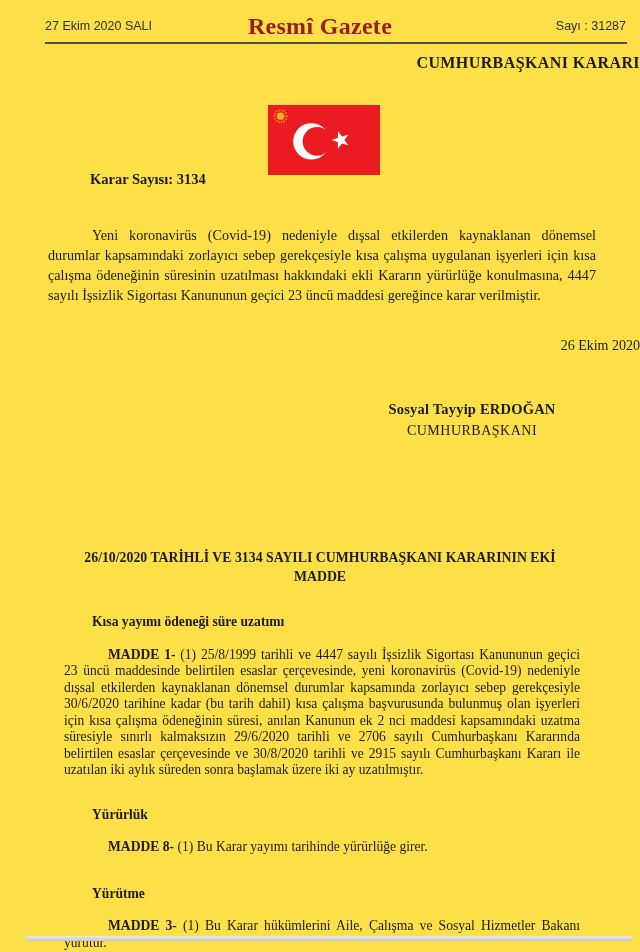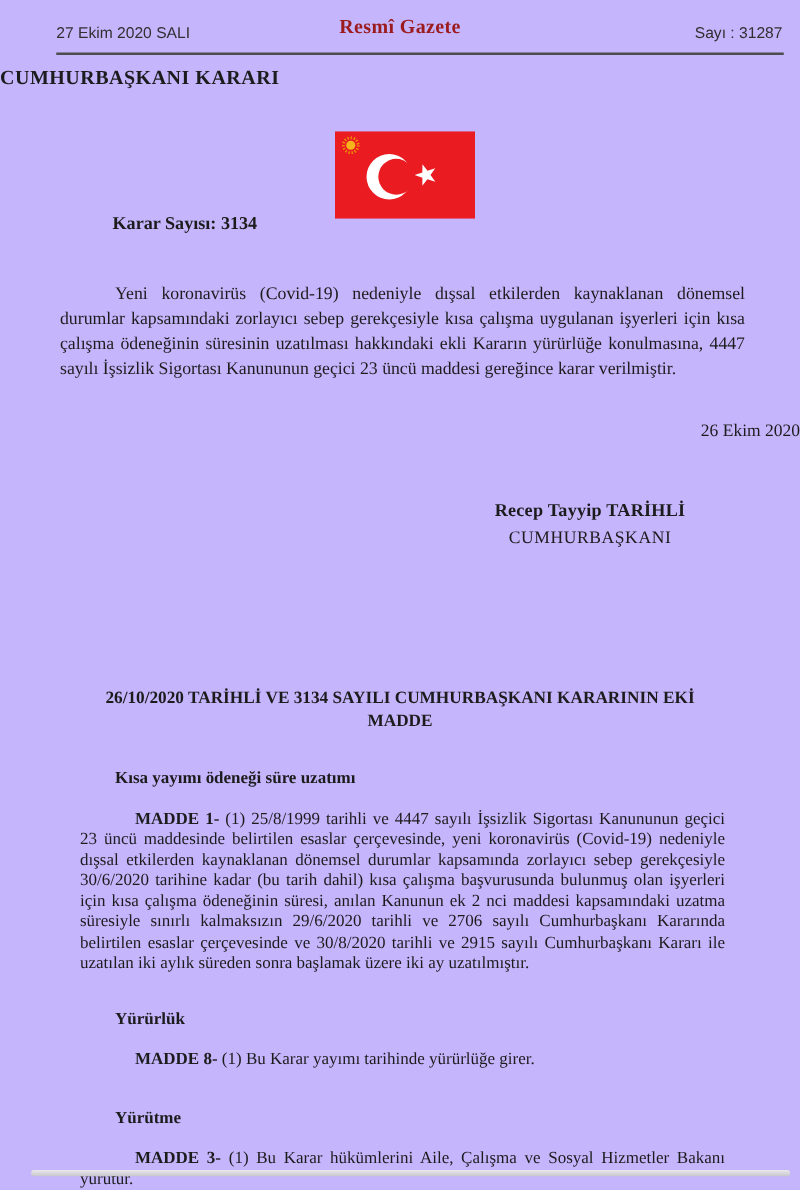--- a/index.html
+++ b/index.html
@@ -4,38 +4,38 @@
 <style>
   html, body {
     margin: 0;
     padding: 0;
     background: #ffffff;
   }
   .page {
     position: relative;
     width: 640px;
     height: 952px;
-    background: #c4b5fd;
+    background: #fde047;
     font-family: "Liberation Serif", serif;
     color: #1c1c1c;
     overflow: hidden;
   }
   
   .masthead-date {
     position: absolute;
     left: 45px; top: 19px;
     font-family: "Liberation Sans", sans-serif;
     font-size: 12.5px;
     color: #303030;
   }
   .masthead-title {
     position: absolute;
     left: 0; right: 0; top: 13px;
     text-align: center;
-    font-size: 16px;
+    font-size: 24px;
     font-weight: bold;
     color: #9b1b1e;
     letter-spacing: 0.3px;
   }
   .masthead-issue {
     position: absolute;
     right: 14px; top: 19px;
     font-family: "Liberation Sans", sans-serif;
     font-size: 12.5px;
     color: #303030;
@@ -43,21 +43,21 @@
   .masthead-rule {
     position: absolute;
     left: 45px; right: 13px; top: 42px;
     height: 2px;
     background: #4d4d4d;
   }
   
   .doc-title {
     position: absolute;
     left: 0; right: 0; top: 54px;
-    text-align: left;
+    text-align: right;
     font-size: 16px;
     font-weight: bold;
     letter-spacing: 0.4px;
   }
   
   .flag {
     position: absolute;
     left: 268px; top: 105px;
     width: 112px; height: 70px;
   }
@@ -170,21 +170,21 @@
     </g>
   </svg>
 
   <div class="karar-sayisi">Karar Sayısı: 3134</div>
 
   <p class="intro">Yeni koronavirüs (Covid-19) nedeniyle dışsal etkilerden kaynaklanan dönemsel durumlar kapsamındaki zorlayıcı sebep gerekçesiyle kısa çalışma uygulanan işyerleri için kısa çalışma ödeneğinin süresinin uzatılması hakkındaki ekli Kararın yürürlüğe konulmasına, 4447 sayılı İşsizlik Sigortası Kanununun geçici 23 üncü maddesi gereğince karar verilmiştir.</p>
 
   <div class="decree-date">26 Ekim 2020</div>
 
   <div class="signature">
-    <div class="sig-name">Recep Tayyip TARİHLİ</div>
+    <div class="sig-name">Sosyal Tayyip ERDOĞAN</div>
     <div class="sig-role">CUMHURBAŞKANI</div>
   </div>
 
   <div class="annex-title">
     <span class="line">26/10/2020 TARİHLİ VE 3134 SAYILI CUMHURBAŞKANI KARARININ EKİ</span>
     <span class="line">MADDE</span>
   </div>
 
   <div class="articles">
     <p class="art-heading">Kısa yayımı ödeneği süre uzatımı</p>

